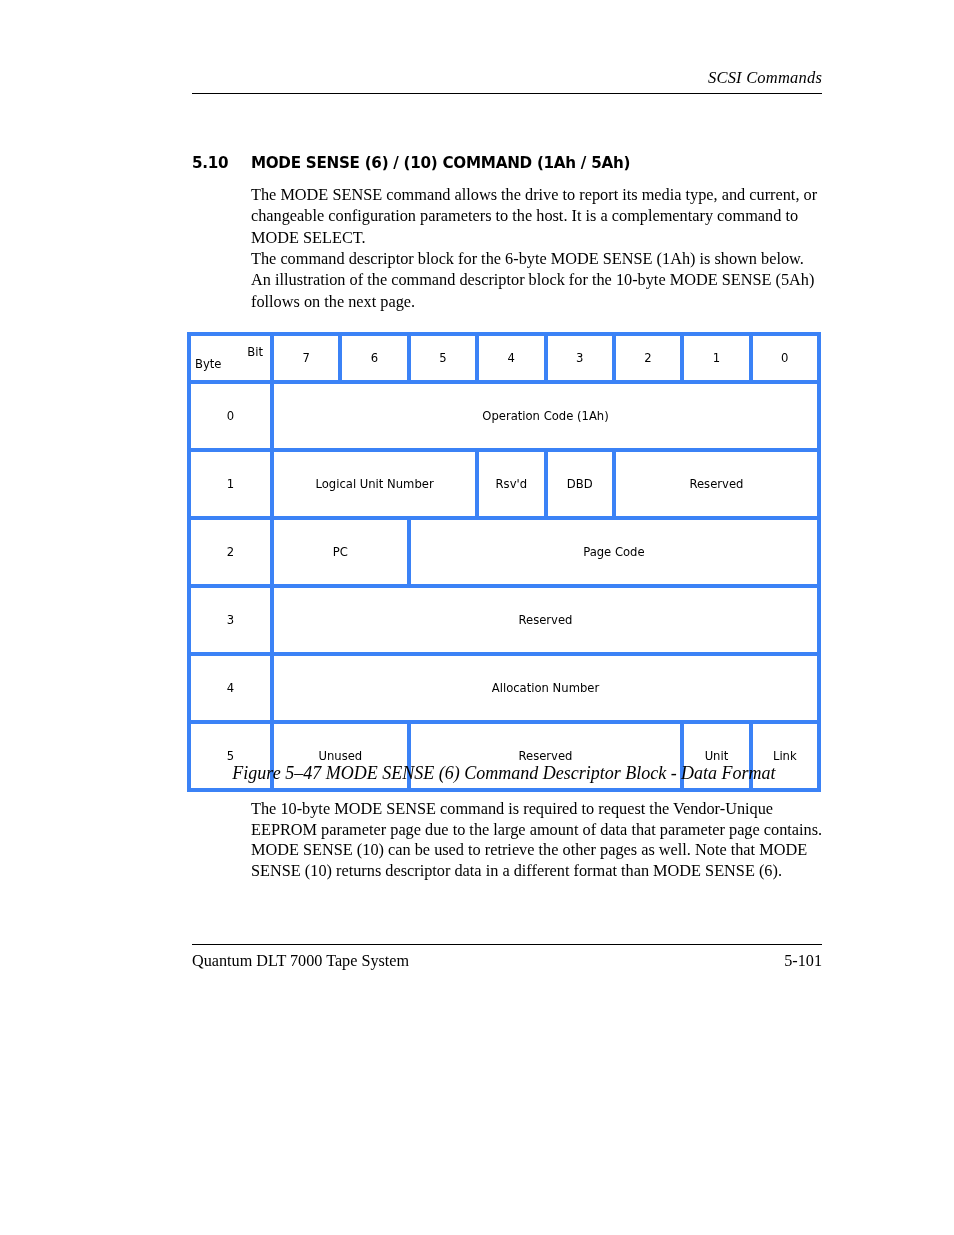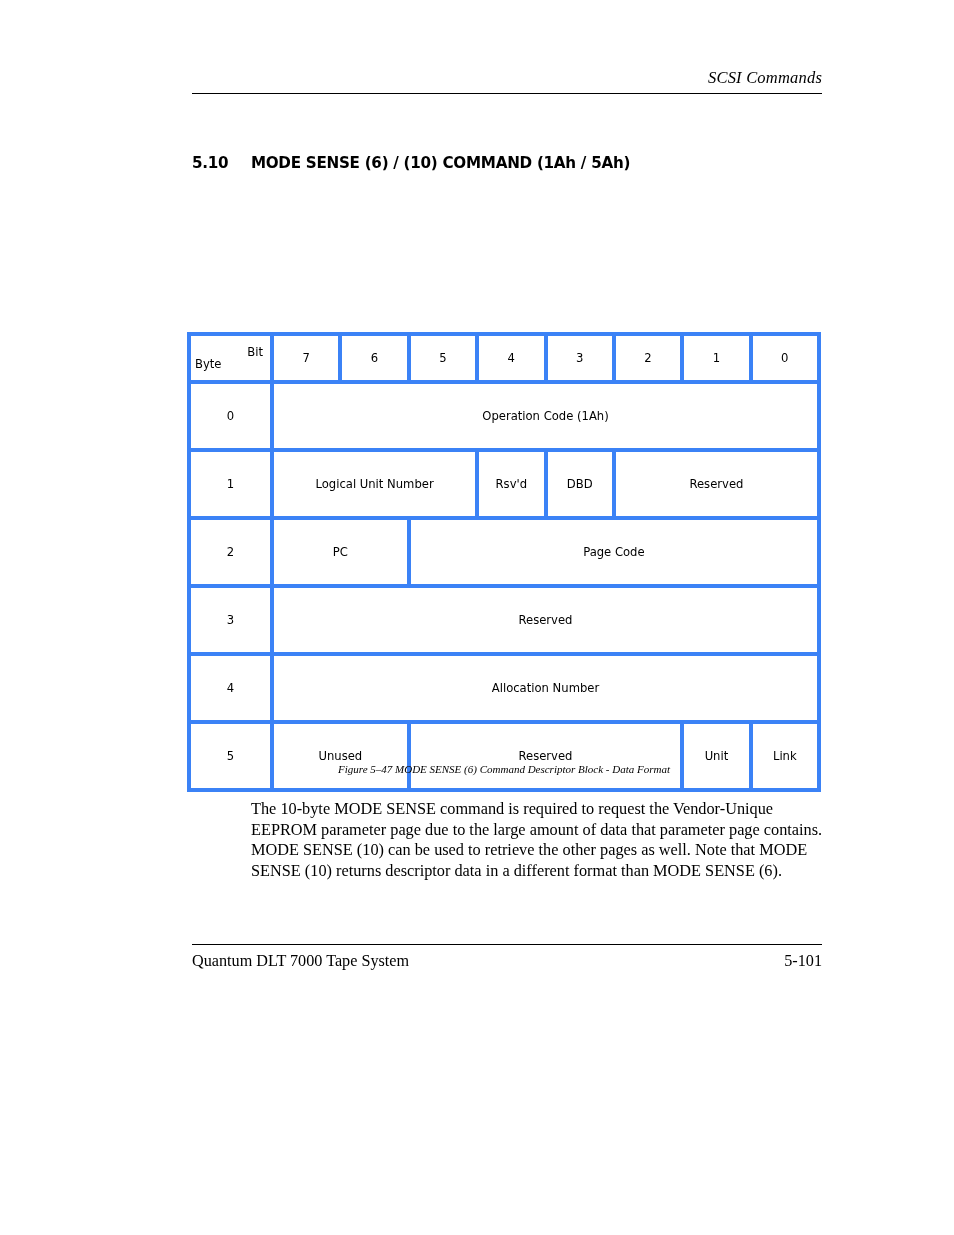--- a/index.html
+++ b/index.html
@@ -133,21 +133,21 @@
 
   
   .figcap {
     position: absolute;
     left: 187px;
     top: 747px;
     width: 634px;
     text-align: center;
     font-family: "Liberation Serif", serif;
     font-style: italic;
-    font-size: 11px;
+    font-size: 18px;
   }
 
   
   .rule-bot {
     position: absolute;
     left: 192px;
     top: 928px;
     width: 630px;
     height: 1px;
     background: #000;
@@ -180,20 +180,22 @@
 
 <div class="page">
 
   <div class="runhead">SCSI Commands</div>
   <div class="rule-top"></div>
 
   <div class="sec-head">
     <span class="sec-num">5.10</span><span>MODE SENSE  (6) / (10) COMMAND  (1Ah / 5Ah)</span>
   </div>
 
+  <div class="para" id="para1">The MODE SENSE command allows the drive to report its media type, and current, or changeable configuration parameters to the host. It is a complementary command to MODE SELECT.</div>
+  <div class="para" id="para2">The command descriptor block for the 6-byte MODE SENSE (1Ah) is shown below. An illustration of the command descriptor block for the 10-byte MODE SENSE (5Ah) follows on the next page.</div>
 
   <table class="cdb-table">
     <tbody>
       <tr class="hdr">
         <td class="bytecol corner bytecol-edge">
           <span class="bit">Bit</span>
           <span class="byte">Byte</span>
         </td>
       <td>7</td>
           <td class="thick-right">6</td>

